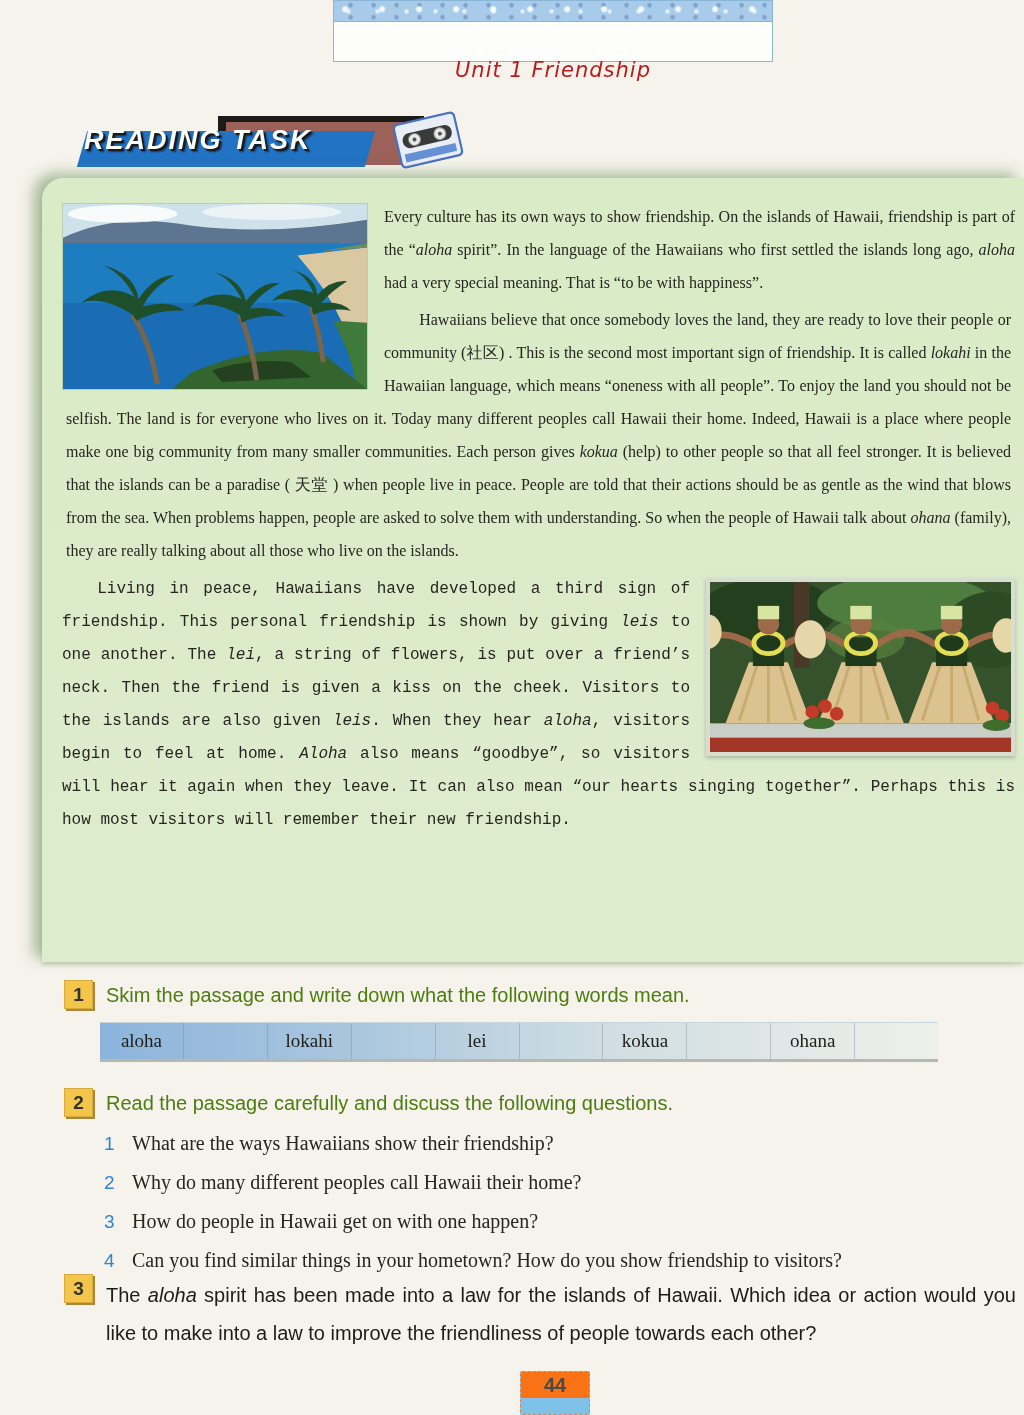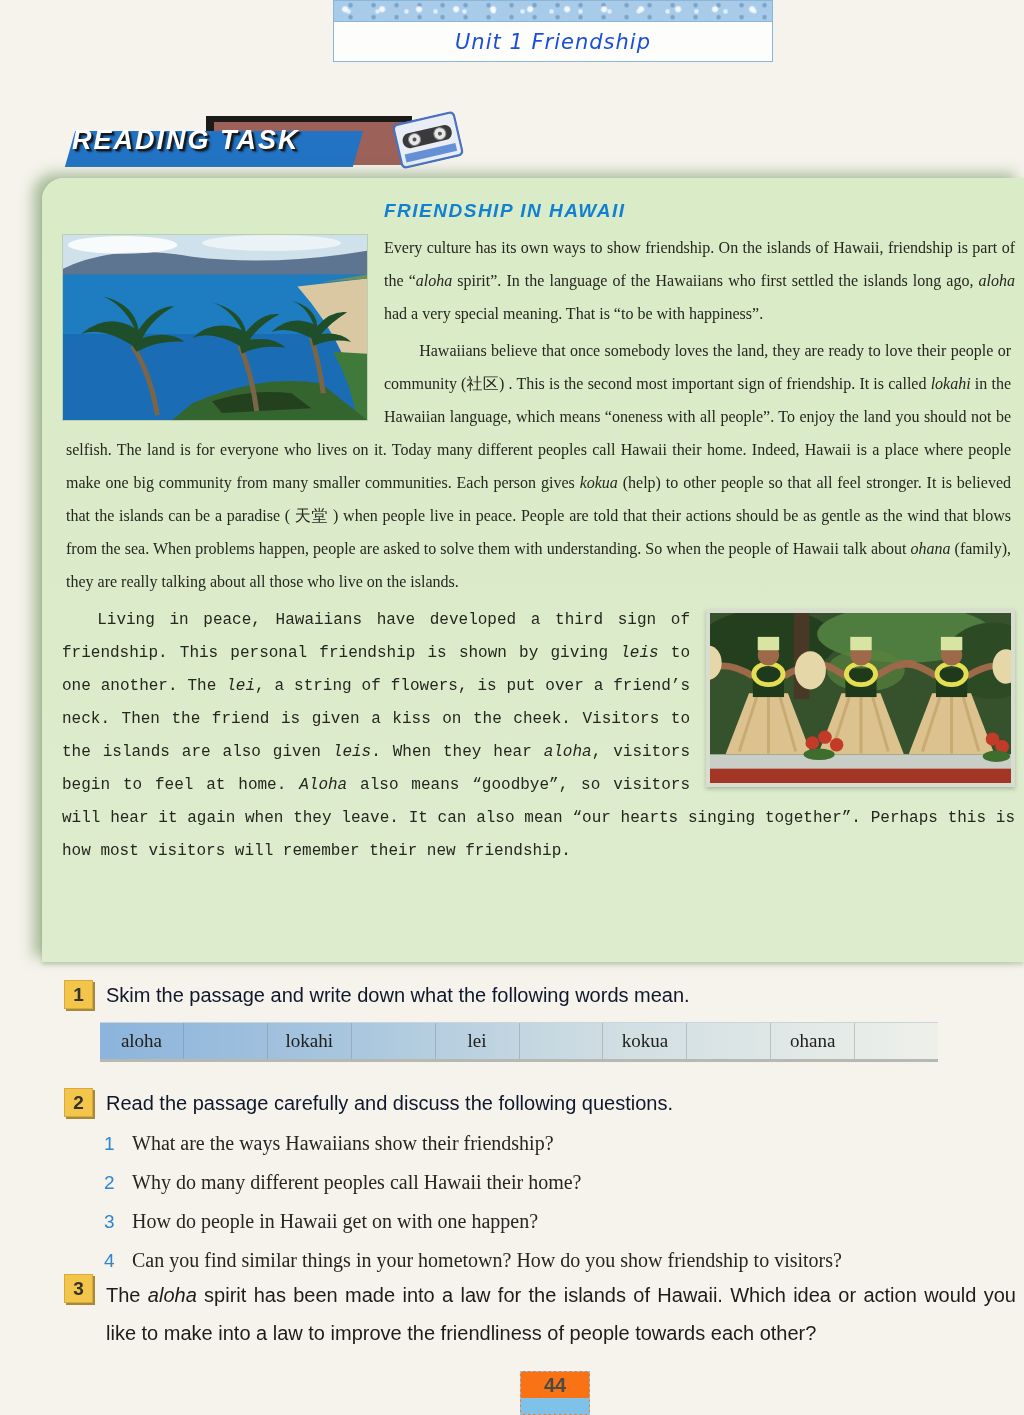--- a/index.html
+++ b/index.html
@@ -11,24 +11,24 @@
   .header-box{ position:absolute; left:333px; top:0; width:440px; height:62px;
     border:1px solid #8ab6d8; background:#fdfdfb; }
   .droplets{ height:21px; background-color:#a7cbe9;
     background-image:
       radial-gradient(circle at 30% 55%, rgba(255,255,255,.85) 2px, rgba(255,255,255,0) 4px),
       radial-gradient(circle at 72% 35%, rgba(120,160,200,.9) 1.5px, rgba(120,160,200,0) 3px),
       radial-gradient(circle at 50% 80%, rgba(230,242,252,.9) 1.5px, rgba(230,242,252,0) 3px);
     background-size:37px 15px, 23px 12px, 29px 13px;
     border-bottom:1px solid #8ab6d8; }
   .unit-title{ height:39px; display:flex; align-items:center; justify-content:center;
-    font:italic 21px "DejaVu Sans", sans-serif; color:#1d4ed8; letter-spacing:1px; }
-
-  
-  .reading-task{ position:absolute; left:64px; top:114px; width:310px; height:60px; }
+    font:italic 21px "DejaVu Sans", sans-serif; color:#b91c1c; letter-spacing:1px;margin-top:28px; }
+
+  
+  .reading-task{ position:absolute; left:76px; top:114px; width:310px; height:60px; }
   .rt-black{ position:absolute; left:142px; top:2px; width:206px; height:33px; background:#1d1b19; }
   .rt-brown{ position:absolute; left:150px; top:8px; width:190px; height:43px; background:#9c6159; }
   .rt-blue{ position:absolute; left:6px; top:17px; width:288px; height:36px; background:#2273c4;
     transform:skewX(-16deg); }
   .rt-text{ position:absolute; left:8px; top:11px;
     font:bold italic 27px "Liberation Sans", sans-serif; color:#ffffff; letter-spacing:2px;
     text-shadow:2px 2px 0 #1a1a1a, 3px 3px 2px rgba(0,0,0,.55); }
   .cassette{ position:absolute; left:396px; top:117px; width:64px; height:46px;
     transform:rotate(-13deg); }
 
@@ -54,21 +54,21 @@
   p.p3{ margin:0; text-indent:2.2em; }
   .it{ font-style:italic; }
 
   
   .ex-row{ position:absolute; left:64px; display:flex; gap:13px; align-items:flex-start; }
   .badge{ flex:0 0 auto; width:29px; height:29px; margin-top:-2px;
     background:#f3c64b; border:1px solid #d8a93c;
     box-shadow:2px 2px 0 #a8893a;
     display:flex; align-items:center; justify-content:center;
     font:bold 19px "Liberation Sans", sans-serif; color:#33332b; }
-  .ex-title{ font:20px "Liberation Sans", sans-serif; color:#0f172a; line-height:27px; }
+  .ex-title{ font:20px "Liberation Sans", sans-serif; color:#4d7c0f; line-height:27px; }
   #ex1{ top:982px; width:930px; }
   #ex2{ top:1090px; width:930px; }
   #ex3{ top:1276px; width:952px; }
   .ex3-text{ font:20px "Liberation Sans", sans-serif; color:#1d1d18; line-height:38px;
     text-align:justify; width:912px; }
 
   .vocab{ position:absolute; left:100px; top:1022px; width:838px; height:37px; display:flex;
     background:linear-gradient(90deg, #8cb4dc 0%, #a9c6de 30%, #cfdde2 60%, #eef0ea 100%);
     border-top:1px solid #c9d5da;
     box-shadow:0 3px 0 rgba(105,115,108,.45); }
@@ -111,21 +111,20 @@
     <circle cx="19" cy="19.5" r="6" fill="#e8e8e8" stroke="#8a8a8a"></circle>
     <circle cx="45" cy="19.5" r="6" fill="#e8e8e8" stroke="#8a8a8a"></circle>
     <circle cx="19" cy="19.5" r="2" fill="#555"></circle>
     <circle cx="45" cy="19.5" r="2" fill="#555"></circle>
     <rect x="6" y="32" width="52" height="8" fill="#4f7fd0" opacity="0.85"></rect>
   </svg>
 </div>
 
 <div class="panel">
   <div class="panel-inner">
-    <div class="passage-title">FRIENDSHIP IN HAWAII</div>
     <div class="passage-body">
       <div class="beach">
         <svg viewBox="0 0 306 187" preserveAspectRatio="none">
           <rect width="306" height="42" fill="#cfe2ec"></rect>
           <path d="M0,34 Q55,8 130,22 Q210,32 306,16 L306,44 L0,44 Z" fill="#5d7590"></path>
           <ellipse cx="60" cy="10" rx="55" ry="9" fill="#ffffff" opacity="0.85"></ellipse>
           <ellipse cx="210" cy="8" rx="70" ry="8" fill="#f2f7fa" opacity="0.8"></ellipse>
           <rect y="40" width="306" height="147" fill="#1a6db4"></rect>
           <rect y="40" width="306" height="60" fill="#2388cb" opacity="0.55"></rect>
           <path d="M306,44 L236,52 Q266,86 282,122 L306,150 Z" fill="#d9c8a2"></path>

